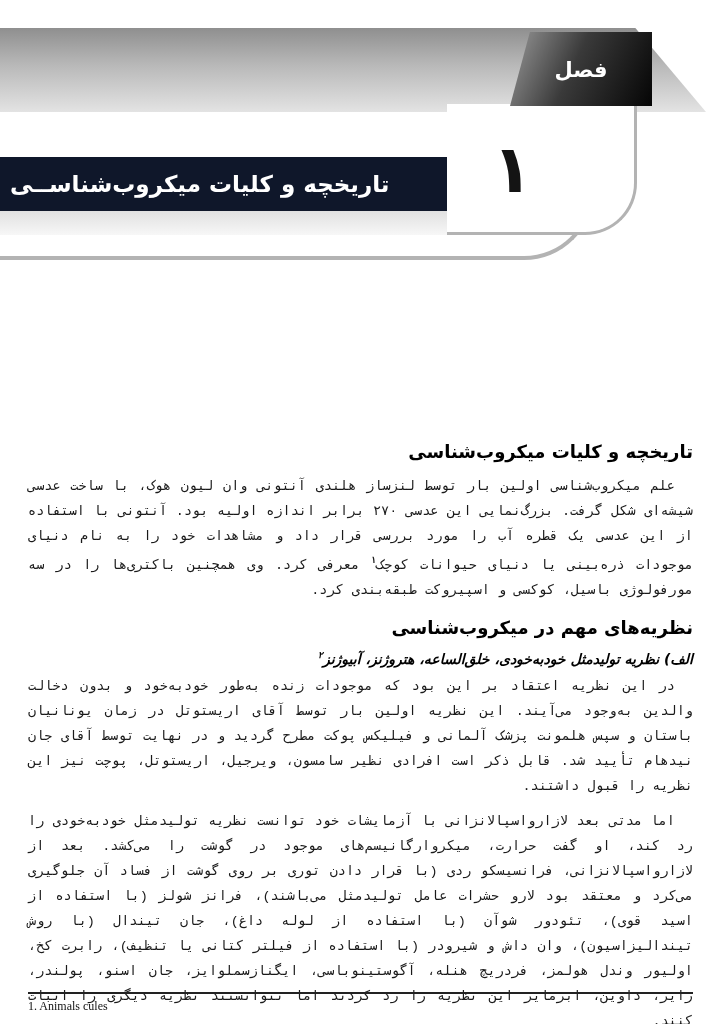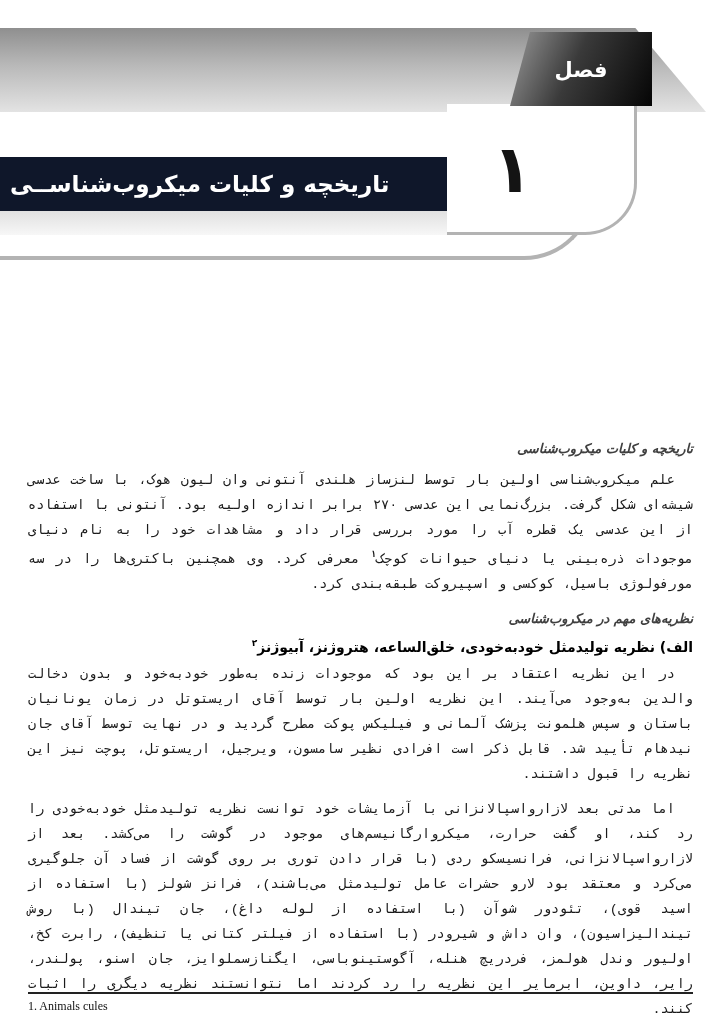--- a/index.html
+++ b/index.html
@@ -78,23 +78,23 @@
     margin-top: 29px;
   }
   .banner-title { color: #ffffff; font-size: 23px; font-weight: bold; white-space: nowrap; }
 
   
   .content {
     position: absolute; top: 441px; right: 28px; left: 28px;
     direction: rtl;
     text-align: justify;
   }
-  .h-main { font-size: 13px; font-weight: bold; color: #404040; margin: 14px 0 12px; font-style: italic; }
+  .h-main { font-size: 18px; font-weight: bold; color: #000000; margin: 14px 0 12px; }
   .content .h-main:first-child { margin-top: 0; }
-  .h-sub { font-size: 14px; font-weight: bold; color: #000; margin: 2px 0 8px; }
+  .h-sub { font-size: 14px; font-weight: bold; color: #000; margin: 2px 0 8px; font-style: italic; }
   .para {
     font-size: 13.5px; line-height: 25px; color: #1a1a1a;
     margin: 0 0 10px; text-indent: 18px; font-family: Liberation Mono, monospace;
   }
   .ref { font-size: 9px; font-weight: bold; }
 
   
   .footnotes {
     position: absolute; left: 28px; right: 28px; bottom: 10px;
     direction: ltr; text-align: left;

